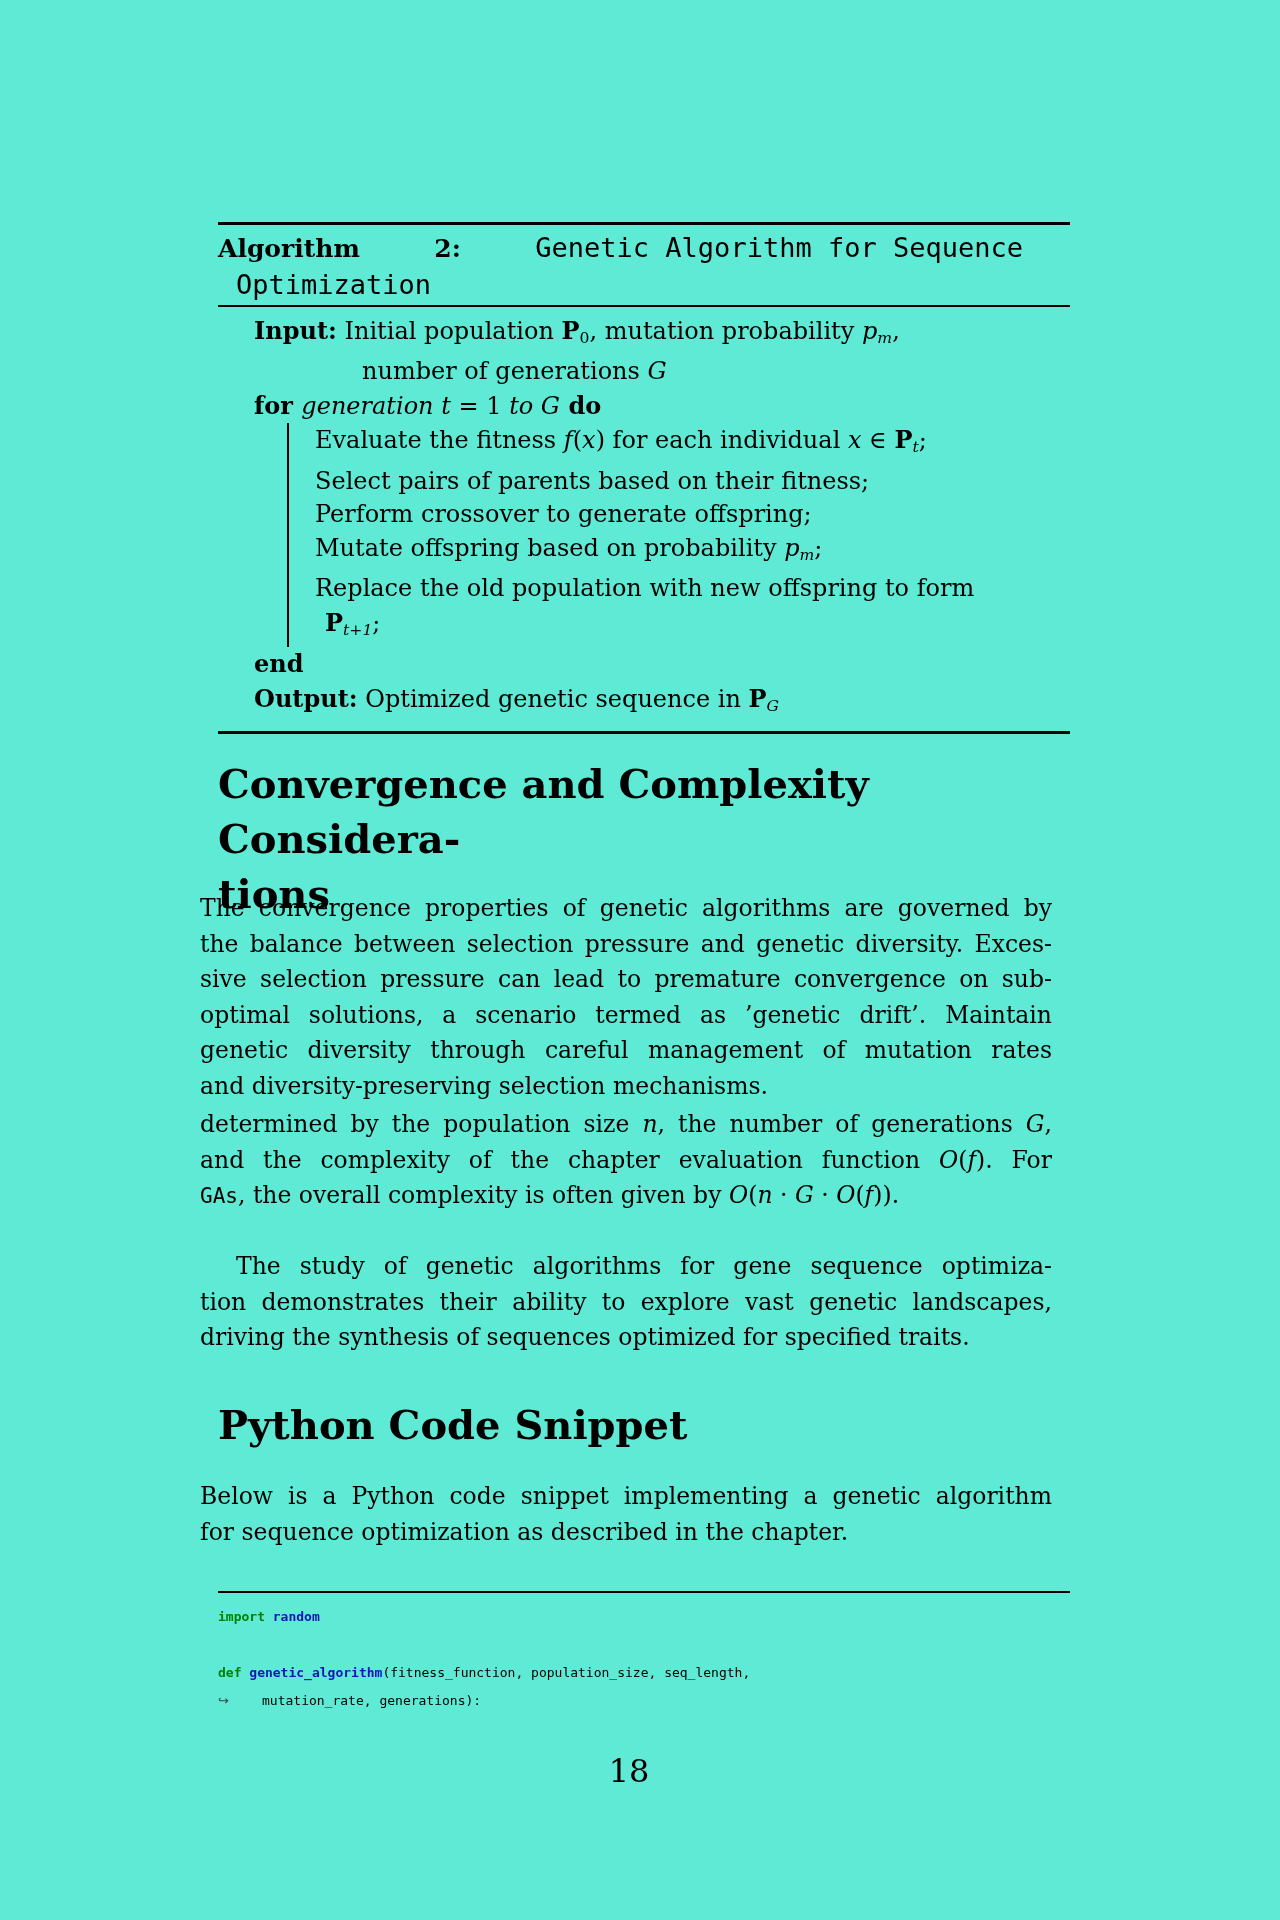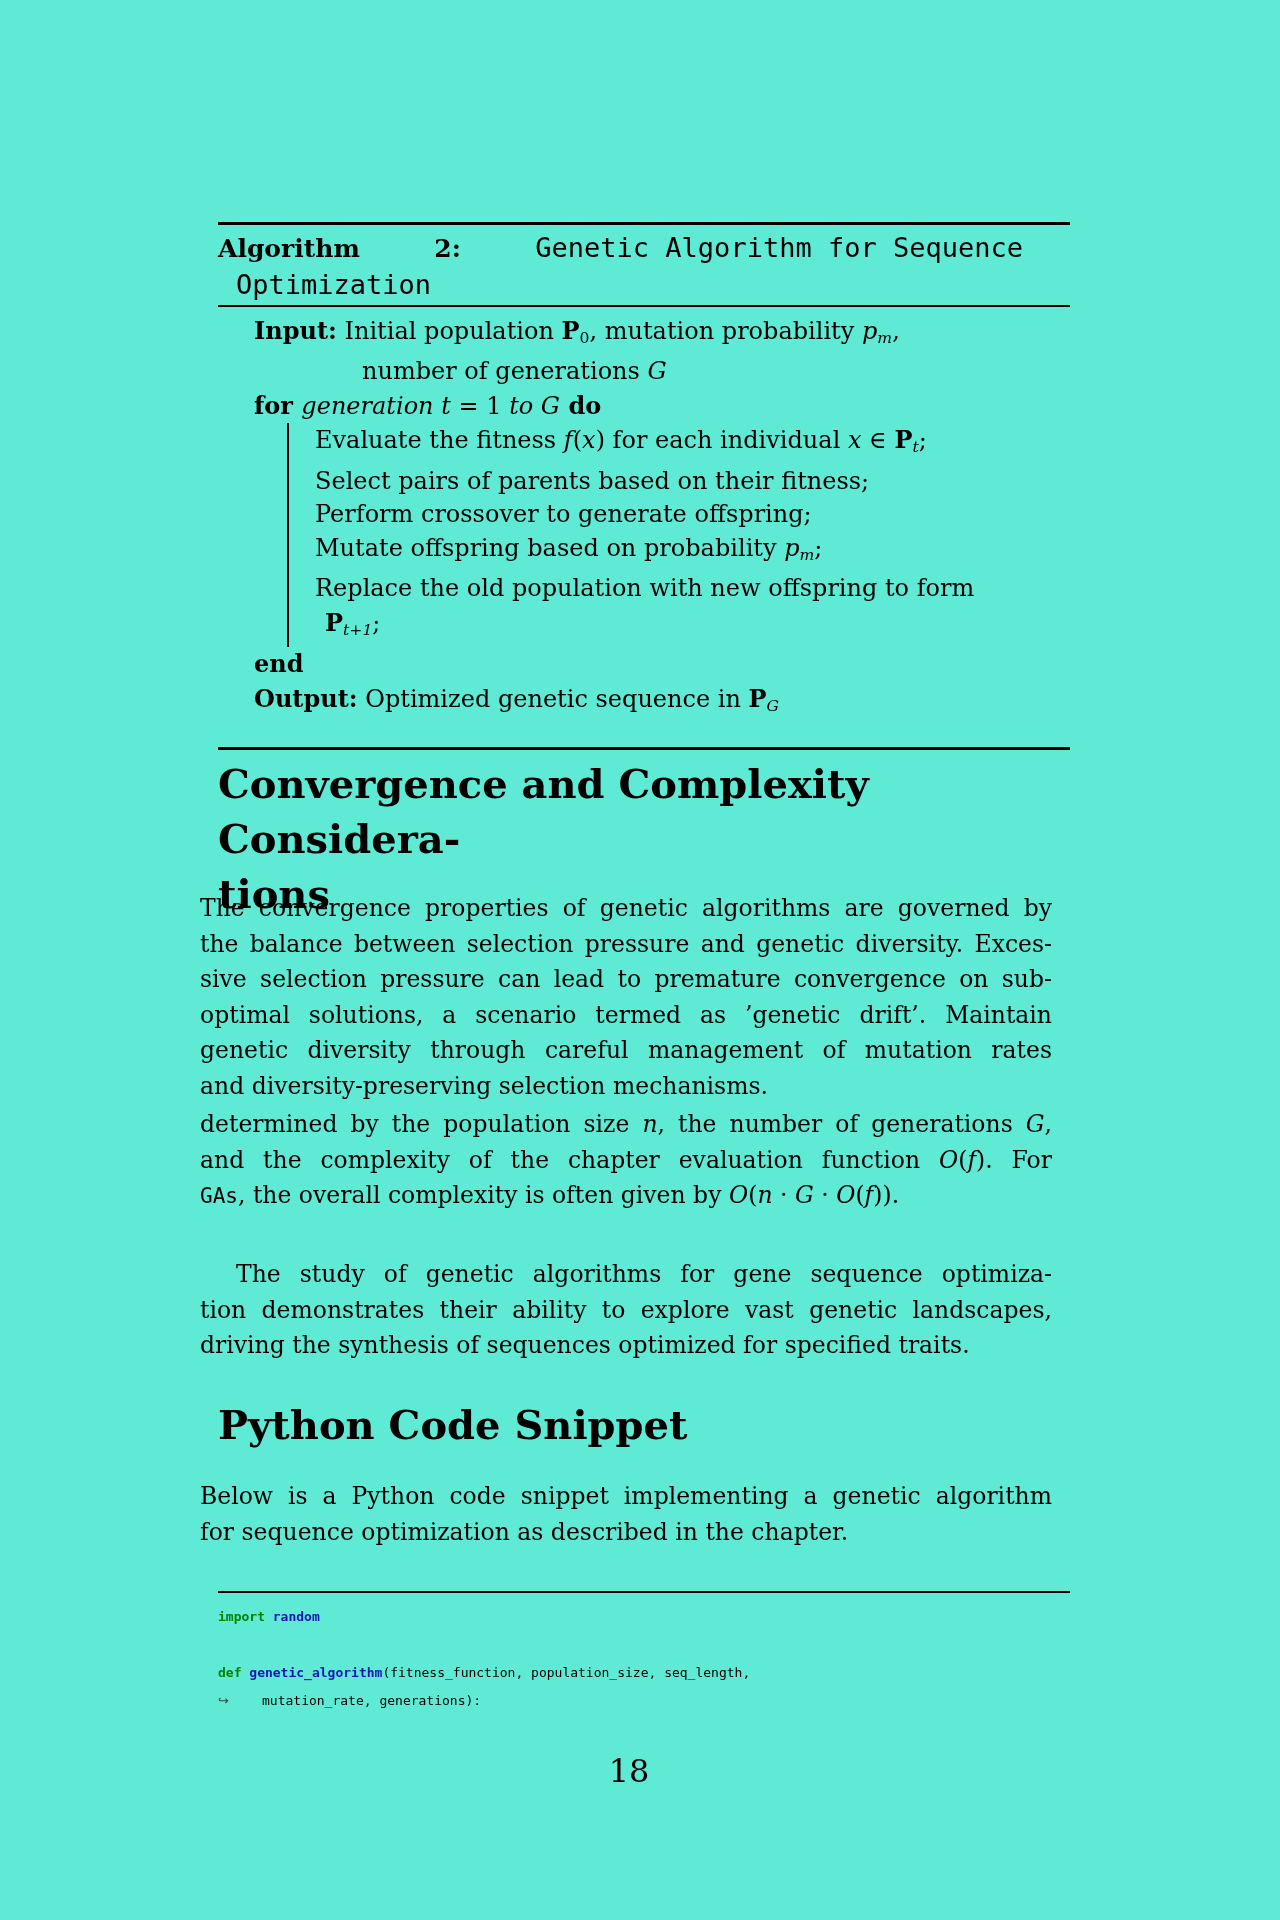--- a/index.html
+++ b/index.html
@@ -10,21 +10,21 @@
   
   #algo{left:218px;top:222px;width:852px;}
   .rule3{border-top:3px solid #000;}
   .rule2{border-top:2px solid #000;}
   #algo-caption{padding:5px 0 2px 0;}
   .cap-row{display:flex;justify-content:space-between;align-items:baseline;width:805px;
            line-height:36px;}
   .cap-bold{font-weight:bold;font-size:25px;}
   .cap-mono{font-family:"DejaVu Sans Mono", monospace;font-size:27px;}
   .cap-line2{margin-left:18px;line-height:36px;}
-  #algo-body{padding:7px 0 24px 36px;font-size:24px;line-height:33.5px;}
+  #algo-body{padding:7px 0 8px 36px;font-size:24px;line-height:33.5px;}
   .al{white-space:normal;}
   .hang{padding-left:108px;}
   .loop{margin-left:33px;border-left:2px solid #000;padding-left:26px;}
   .pt1{padding-left:10px;}
   .b{font-weight:bold;}
   .it{font-style:italic;}
   .sb{font-size:0.65em;vertical-align:-0.25em;}
 
   
   .h1{left:218px;width:870px;font-size:40px;font-weight:bold;line-height:55px;}
@@ -121,21 +121,21 @@
       <span>determined by the population size </span><span class="it">n</span><span>, the number of generations </span><span class="it">G</span><span>,</span>
     </div>
     <div class="jl">
       <span>and the complexity of the chapter evaluation function </span><span class="cal">O</span><span>(</span><span class="it">f</span><span>). For</span>
     </div>
     <div class="ll">
       <span class="mono-inline">GAs</span><span>, the overall complexity is often given by </span><span class="cal">O</span><span>(</span><span class="it">n</span><span> · </span><span class="it">G</span><span> · </span><span class="cal">O</span><span>(</span><span class="it">f</span><span>)).</span>
     </div>
   </div>
 
-  <div class="abs para" style="top:1249px;margin-top:8px;">
+  <div class="abs para" style="top:1249px;">
     <div class="jl ind">The study of genetic algorithms for gene sequence optimiza-</div>
     <div class="jl">tion demonstrates their ability to explore vast genetic landscapes,</div>
     <div class="ll">driving the synthesis of sequences optimized for specified traits.</div>
   </div>
 
   <div class="abs h1" style="top:1397px;">
     <div>Python Code Snippet</div>
   </div>
 
   <div class="abs para" style="top:1479px;">

